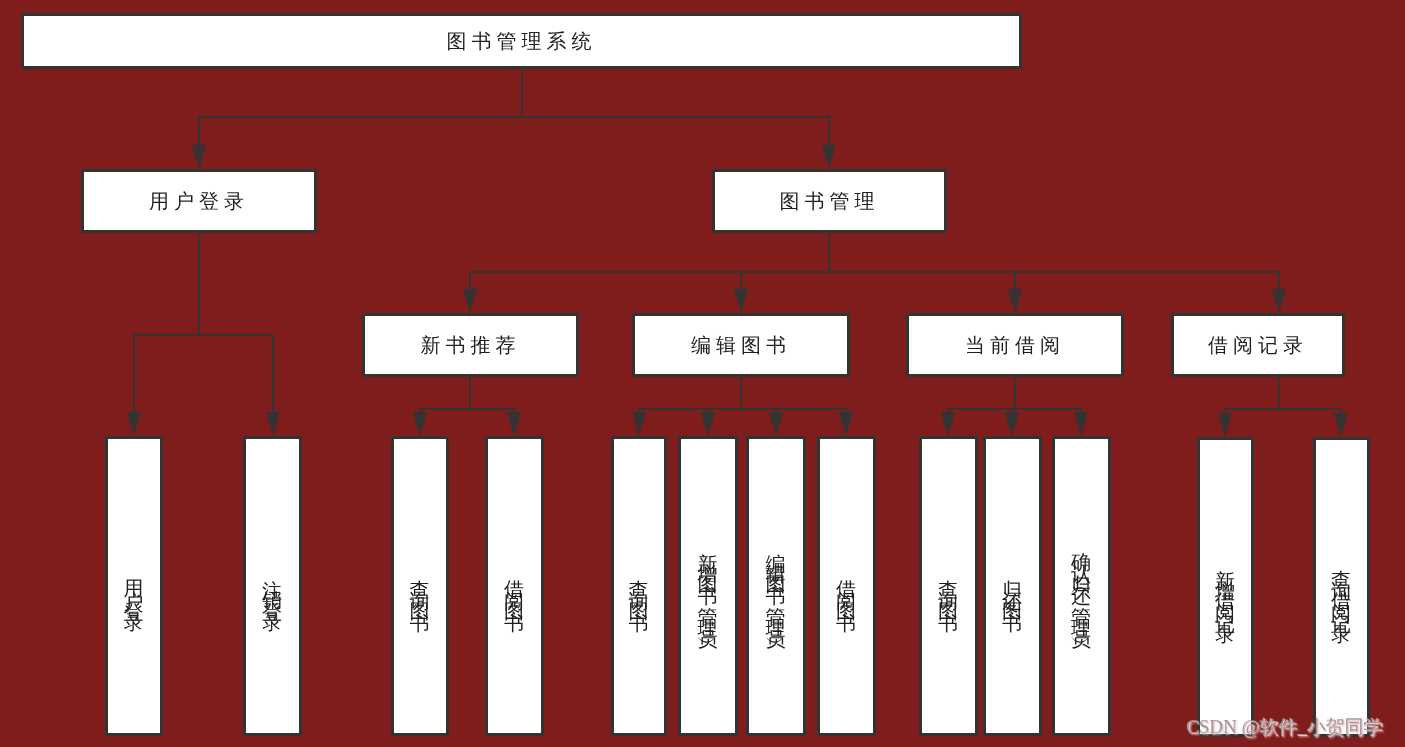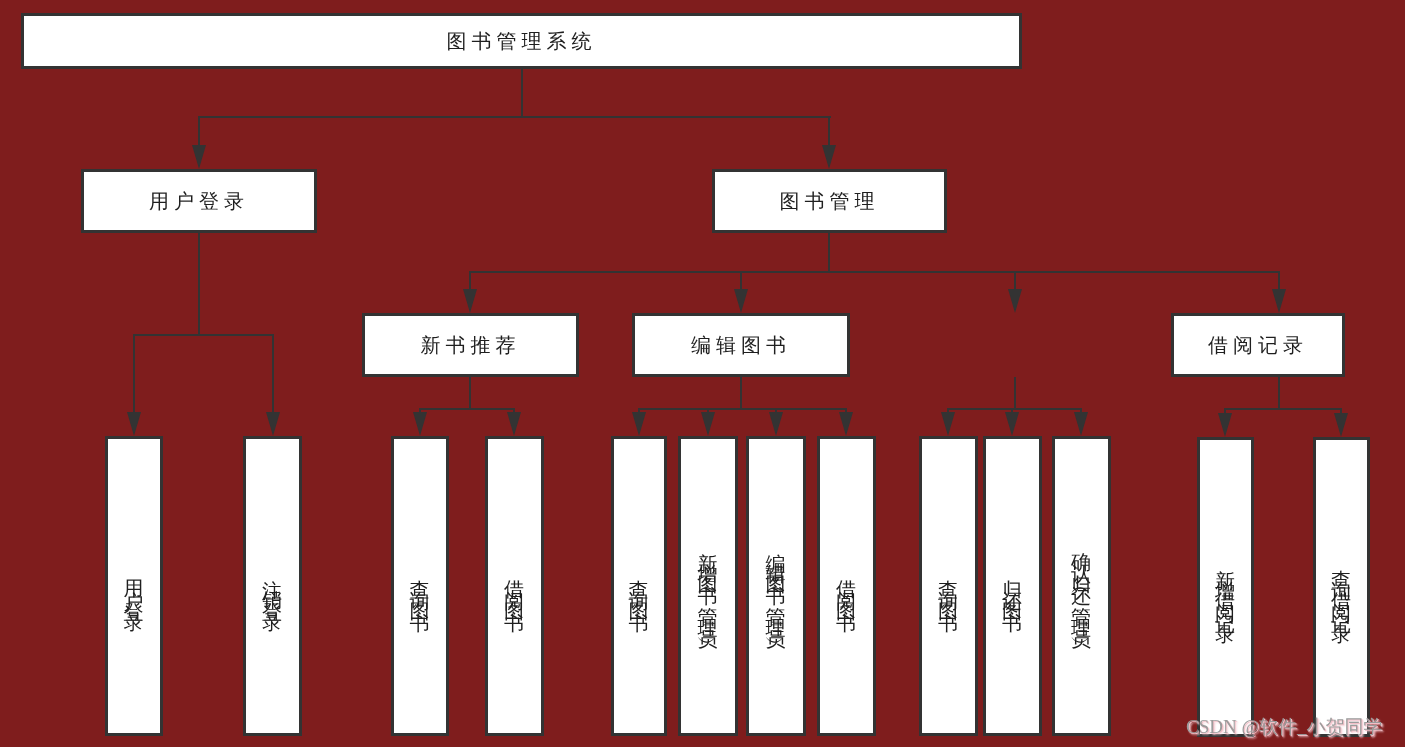--- a/index.html
+++ b/index.html
@@ -108,20 +108,23 @@
   <div class="arrow" style="left:1008px;top:289px"></div>
   <div class="vl" style="left:1278px;top:271px;height:22px"></div>
   <div class="arrow" style="left:1272px;top:289px"></div>
 
   <div class="box" style="left:362px;top:313px;width:217px;height:64px">
     <span class="lbl">新书推荐</span>
   </div>
   <div class="box" style="left:632px;top:313px;width:218px;height:64px">
     <span class="lbl">编辑图书</span>
   </div>
+  <div class="box" style="left:906px;top:313px;width:218px;height:64px">
+    <span class="lbl">当前借阅</span>
+  </div>
   <div class="box" style="left:1171px;top:313px;width:174px;height:64px">
     <span class="lbl">借阅记录</span>
   </div>
 
   <div class="vl" style="left:469px;top:377px;height:33px"></div>
   <div class="hl" style="left:419px;top:408px;width:96px"></div>
   <div class="vl" style="left:419px;top:408px;height:8px"></div>
   <div class="arrow" style="left:413px;top:412px"></div>
   <div class="vl" style="left:513px;top:408px;height:8px"></div>
   <div class="arrow" style="left:507px;top:412px"></div>

